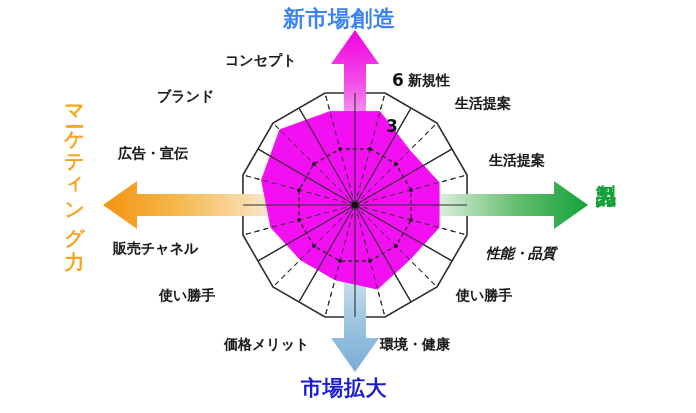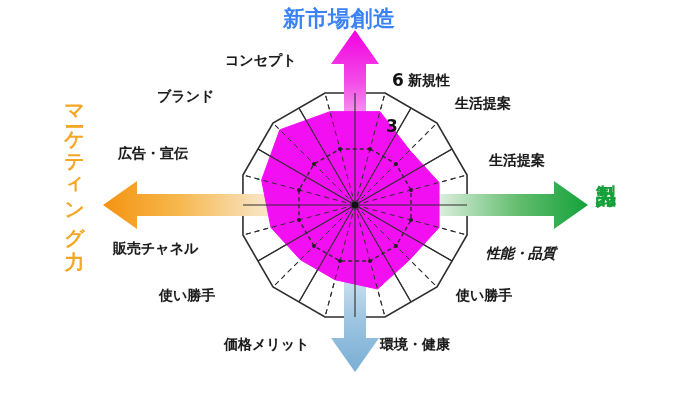--- a/index.html
+++ b/index.html
@@ -177,15 +177,16 @@
       <div class="axis-label" style="left: 118px; top: 145px;">広告・宣伝</div>
       <div class="axis-label" style="left: 157px; top: 88px;">ブランド</div>
       <div class="axis-label" style="left: 225px; top: 52px;">コンセプト</div>
     </div>
 
   <div class="tick-label" style="left:392px; top:70px;">6</div>
   <div class="tick-label" style="left:386px; top:116px;">3</div>
 
   <div class="dir-title" style="left: 283px; top: 4px; font-size: 22px; color: #3b82f6;">新市場創造</div>
   <div class="dir-title vertical" style="left: 592px; top: 168px; font-size: 21px; color: rgb(21, 160, 58);">製品力</div>
+  <div class="dir-title" style="left: 301px; top: 374px; font-size: 21px; color: rgb(26, 26, 208);">市場拡大</div>
   <div class="dir-title vertical" style="left: 62px; top: 92px; font-size: 20px; color: rgb(245, 166, 35);">マーケティング力</div>
 
 </div>
 
 </body></html>

